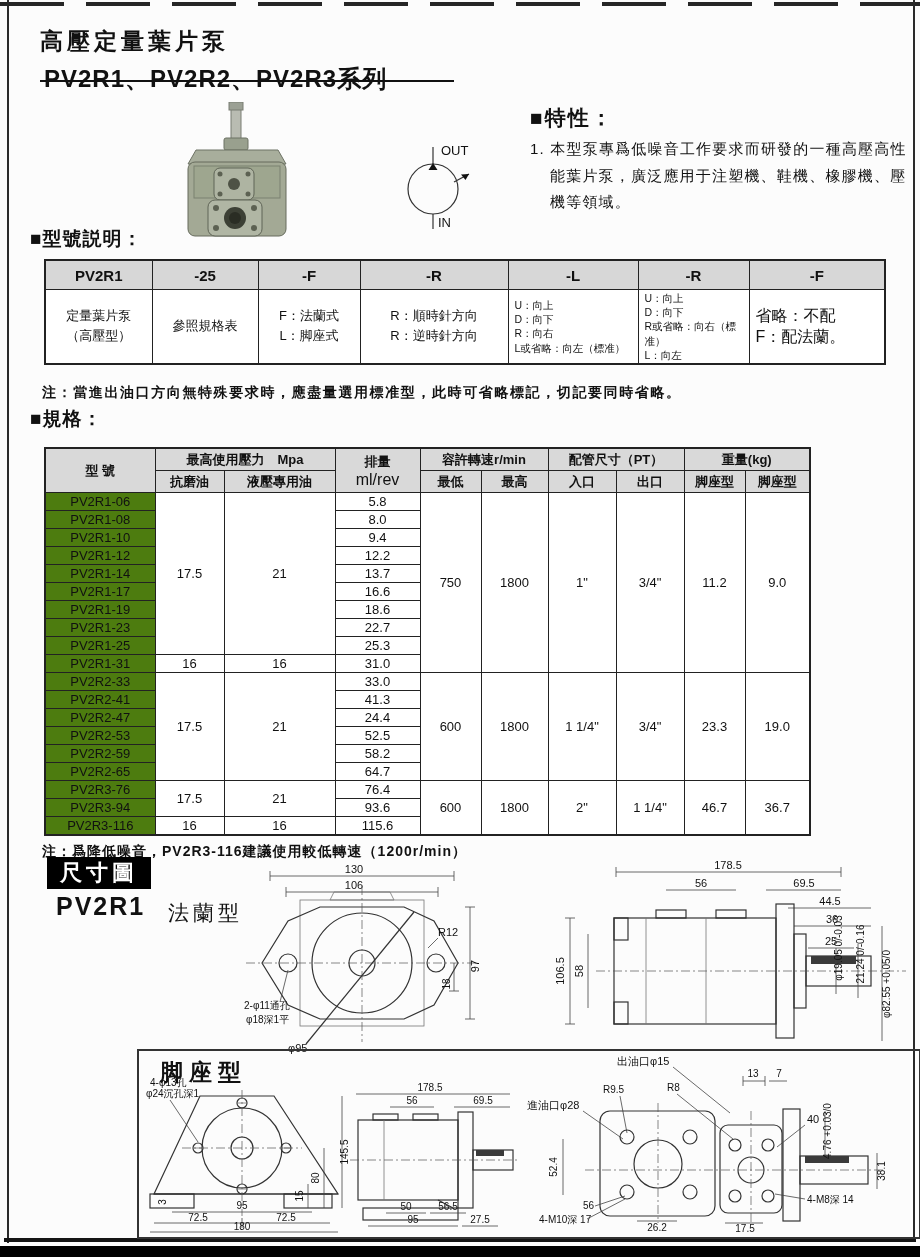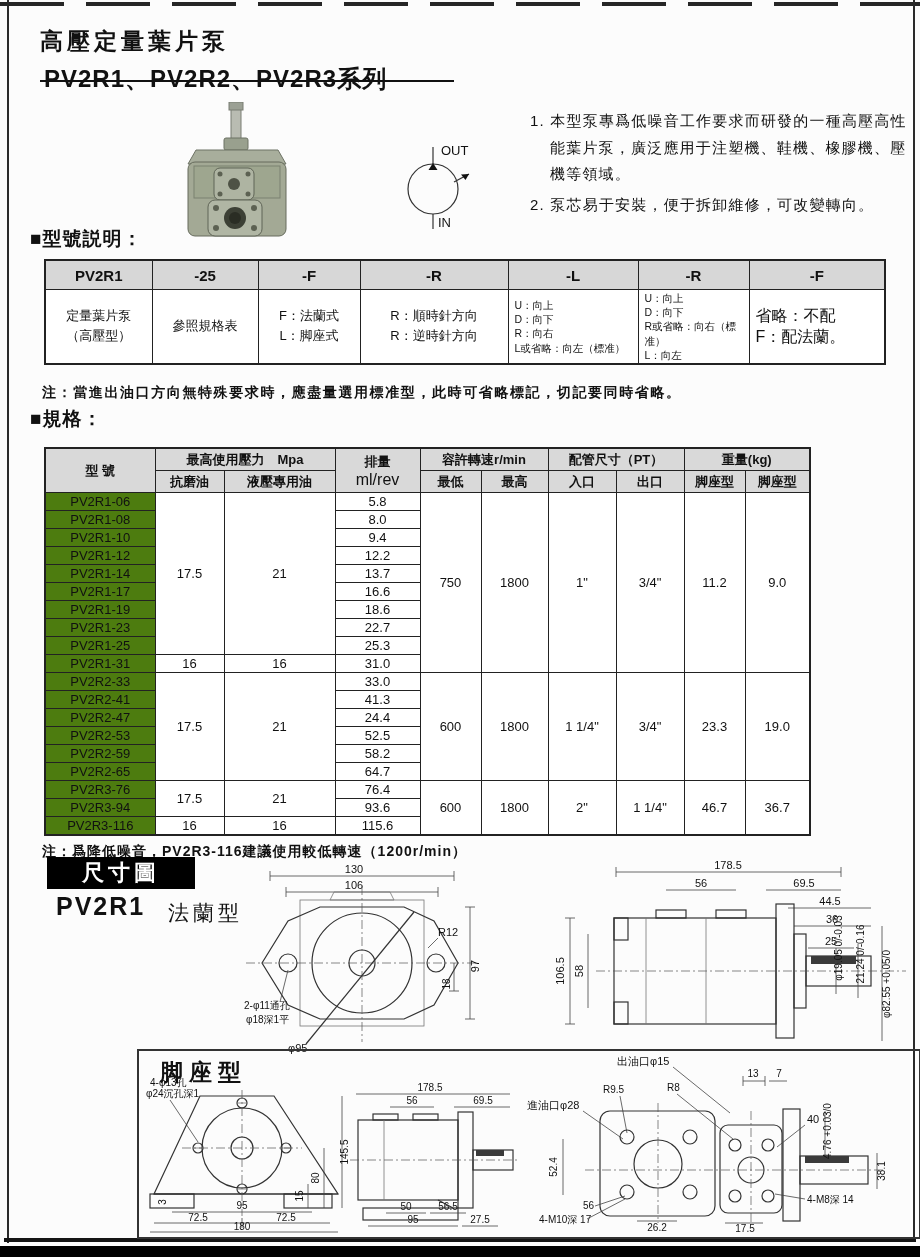--- a/index.html
+++ b/index.html
@@ -35,21 +35,21 @@
     vertical-align:middle;line-height:1.55;background:#fff;}
   .model-table .det td:nth-child(n+5){font-size:10.5px;text-align:left;padding-left:6px;line-height:1.35;}
   .model-table .det td:nth-child(7){font-size:16px;}
   .note-line{font-size:14px;letter-spacing:1.6px;font-weight:bold;}
   
   .spec-table{top:447px;left:44px;width:765px;border:2px solid #222;background:#fff;}
   .spec-table th{font-size:13px;font-weight:bold;background:#d9d9d9;height:21px;text-align:center;padding:0;}
   .spec-table td{font-size:13px;height:17px;text-align:center;padding:0;}
   .spec-table td.model-cell{background:#4d7c0f;}
   
-  .dim-badge{top:857px;left:47px;width:148px;height:32px;background:#000;color:#fff;
+  .dim-badge{top:857px;left:47px;width:104px;height:32px;background:#000;color:#fff;
     font-size:22px;font-weight:bold;letter-spacing:4px;text-align:center;line-height:32px;}
   .dim-series{top:892px;left:56px;font-size:25px;font-weight:bold;letter-spacing:2px;}
   .dim-flange{top:899px;left:168px;font-size:21px;letter-spacing:4px;}
   .foot-box{top:1049px;left:137px;width:780px;height:186px;border:2px solid #333;}
   .foot-label{top:1057px;left:160px;font-size:23px;font-weight:bold;letter-spacing:6px;}
   svg{display:block;}
   svg text{font-family:"Liberation Sans",sans-serif;fill:#111;}
   .ol{stroke:#333;fill:none;stroke-width:1.2;}
   .thin{stroke:#777;fill:none;stroke-width:0.8;}
   .dim{stroke:#444;fill:none;stroke-width:0.8;}
@@ -96,22 +96,22 @@
   <line x1="38" y1="21" x2="38" y2="4" class="ol"></line>
   <polygon points="33.5,27 42.5,27 38,20" fill="#111"></polygon>
   <line x1="38" y1="71" x2="38" y2="86" class="ol"></line>
   <line x1="59" y1="39" x2="74" y2="31" class="ol"></line>
   <polygon points="74,31 66,31.5 70.5,37" fill="#111"></polygon>
   <text x="46" y="12" font-size="13">OUT</text>
   <text x="43" y="84" font-size="13">IN</text>
 </svg>
 
 <div class="abs features">
+  <div class="features-head">■特性：</div>
   <div class="feat-item">1. 本型泵專爲低噪音工作要求而研發的一種高壓高性能葉片泵，廣泛應用于注塑機、鞋機、橡膠機、壓機等領域。</div>
-  <div class="feat-item">2. 泵芯易于安裝，便于拆卸維修，可改變轉向。</div>
 </div>
 
 <div class="abs sec-head" style="top:226px;left:30px;">■型號説明：</div>
 
 <table class="abs model-table">
   <colgroup>
     <col style="width:107px">
       <col style="width:106px">
       <col style="width:102px">
     <col style="width:148px">

